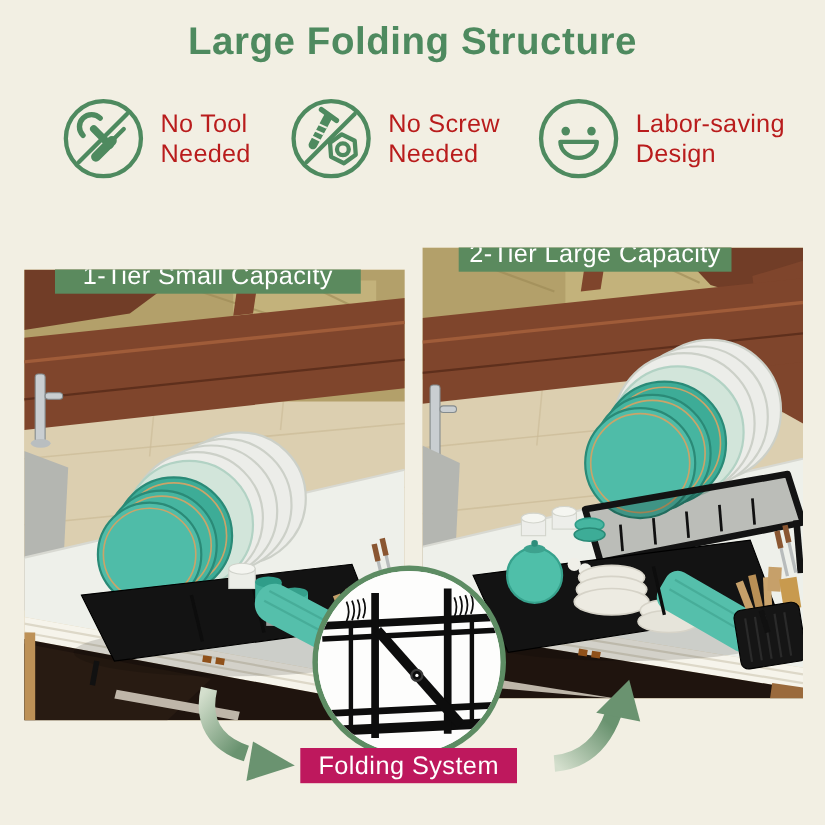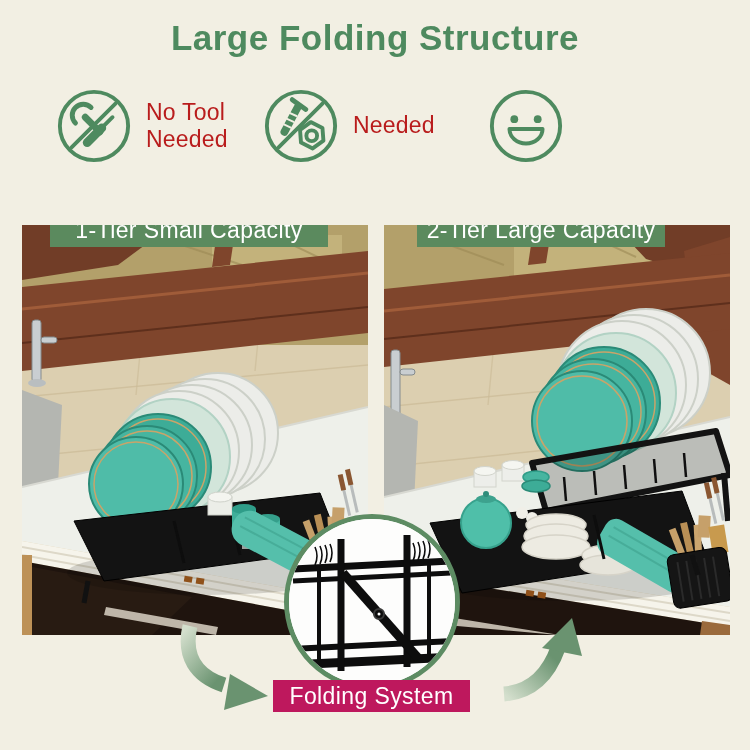--- a/index.html
+++ b/index.html
@@ -9,21 +9,21 @@
   .page-title{position:absolute;top:18px;left:0;width:750px;text-align:center;
     font-size:35px;font-weight:bold;letter-spacing:.5px;color:#4e8a5f;}
 
   .features{position:absolute;top:84px;left:0;width:750px;height:84px;}
   .feature{position:absolute;display:flex;align-items:center;gap:13px;height:84px;}
   .feature svg{display:block;}
   .feature-label{font-size:23px;line-height:1.18;color:#b91c1c;letter-spacing:.2px;}
 
   .photo{position:absolute;top:225px;width:346px;height:410px;overflow:hidden;background:#dccfb0;}
   .photo svg{display:block;}
-  #photo-left{left:22px;}
+  #photo-left{left:22px;margin-top:20px;}
   #photo-right{left:384px;}
 
   .cap-badge{position:absolute;top:-11px;height:33px;background:#5b8a5e;color:#fff;
     display:flex;align-items:center;justify-content:center;font-size:23px;letter-spacing:.4px;z-index:5;}
   #badge-left{left:28px;width:278px;}
   #badge-right{left:33px;width:248px;}
 
   .fold-circle{position:absolute;left:284px;top:514px;width:166px;height:166px;border-radius:50%;
     background:#fdfdfc;border:5px solid #5d8c63;z-index:7;overflow:hidden;}
   .fold-badge{position:absolute;left:273px;top:680px;width:197px;height:32px;background:#be185d;
@@ -63,31 +63,36 @@
         <line x1="31" y1="13" x2="45" y2="23" stroke="#4e8a5f" stroke-width="5" stroke-linecap="round"></line>
         <line x1="37" y1="20" x2="23" y2="46" stroke="#4e8a5f" stroke-width="8" stroke-linecap="round"></line>
         <line x1="27" y1="26" x2="36" y2="30" stroke="#f2efe3" stroke-width="2"></line>
         <line x1="24" y1="32" x2="33" y2="36" stroke="#f2efe3" stroke-width="2"></line>
         <line x1="22" y1="38" x2="30" y2="42" stroke="#f2efe3" stroke-width="2"></line>
         <polygon points="50,36 62,42 63,55 52,63 40,57 39,44" fill="none" stroke="#4e8a5f" stroke-width="4" stroke-linejoin="round"></polygon>
         <circle cx="51" cy="50" r="5.5" fill="none" stroke="#4e8a5f" stroke-width="4"></circle>
         <line x1="62" y1="17" x2="17" y2="62" stroke="#4e8a5f" stroke-width="4" stroke-linecap="round"></line>
       </svg>
       <div class="feature-label">
+        <div>No Screw</div>
         <div>Needed</div>
       </div>
     </div>
 
     <div class="feature" style="left:487px;">
       <svg width="78" height="78" viewBox="0 0 80 80">
         <circle cx="40" cy="40" r="35" fill="none" stroke="#4e8a5f" stroke-width="4"></circle>
         <circle cx="28" cy="33" r="4" fill="#4e8a5f"></circle>
         <circle cx="52" cy="33" r="4" fill="#4e8a5f"></circle>
         <path d="M23,43 L57,43 A17,15 0 0 1 23,43 Z" fill="none" stroke="#4e8a5f" stroke-width="4" stroke-linejoin="round"></path>
       </svg>
+      <div class="feature-label">
+        <div>Labor-saving</div>
+        <div>Design</div>
+      </div>
     </div>
   </div>
 
   <div class="photo" id="photo-left">
     <svg width="346" height="410" viewBox="0 0 346 410">
 
       <g>
         <rect x="0" y="80" width="346" height="260" fill="#dccfb0"></rect>
         <line x1="0" y1="172" x2="346" y2="140" stroke="#cbbb97" stroke-width="1.5" opacity=".7"></line>
         <line x1="0" y1="232" x2="346" y2="198" stroke="#cbbb97" stroke-width="1.5" opacity=".7"></line>

